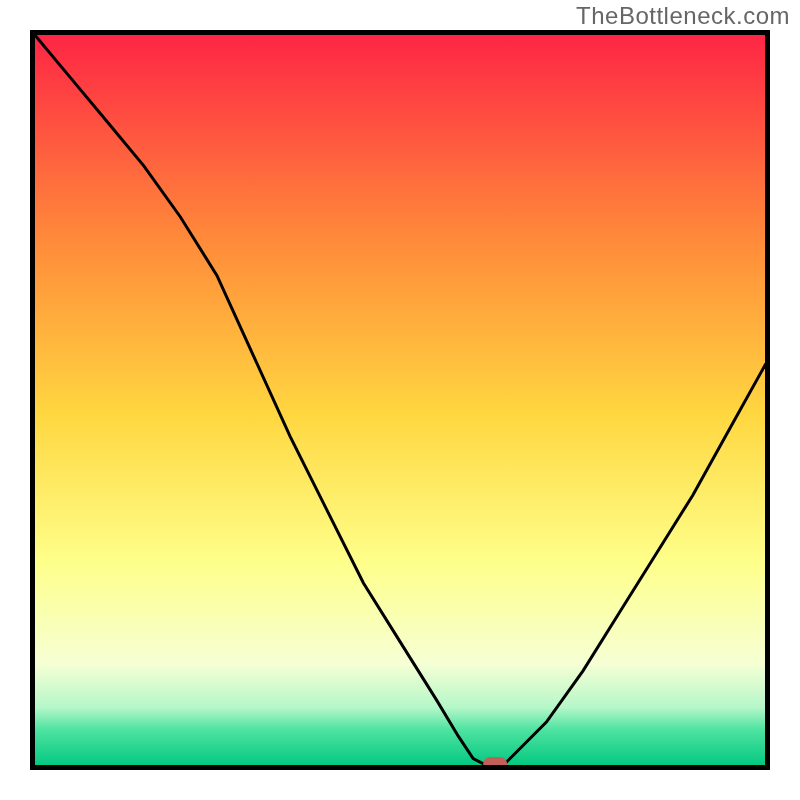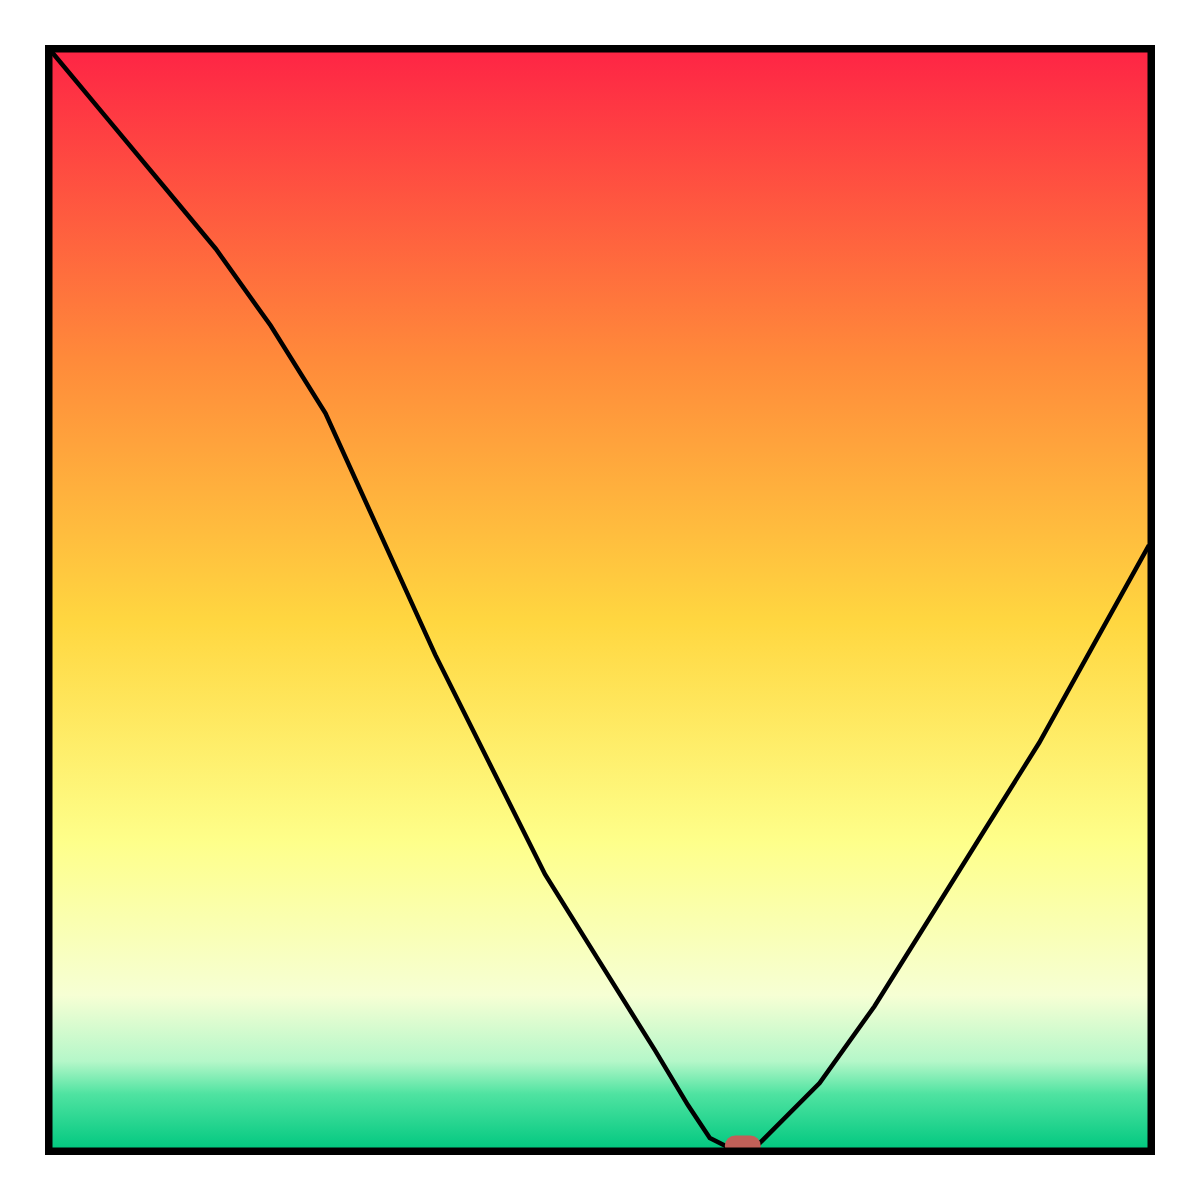--- a/index.html
+++ b/index.html
@@ -36,20 +36,21 @@
     box-sizing: border-box;
   }
   svg {
     display: block;
   }
 </style>
 </head>
 <body>
 
 <div class="frame">
+  <div class="watermark">TheBottleneck.com</div>
 
   <div class="plot-area">
     <svg id="plot-svg" width="740" height="740" viewBox="0 0 740 740">
       <defs>
         <linearGradient id="bg-grad" x1="0" y1="0" x2="0" y2="1">
           <stop id="g0" offset="0%" stop-color="#fe2545"></stop>
           <stop id="g1" offset="28%" stop-color="#ff8a3a"></stop>
           <stop id="g2" offset="52%" stop-color="#ffd740"></stop>
           <stop id="g3" offset="72%" stop-color="#feff8a"></stop>
           <stop id="g4" offset="86%" stop-color="#f6ffd4"></stop>

